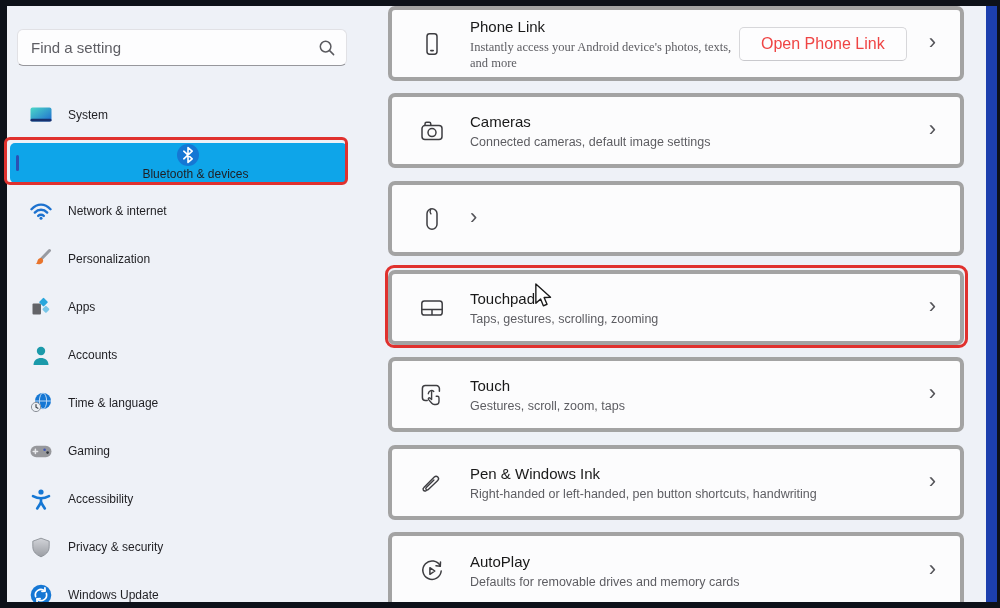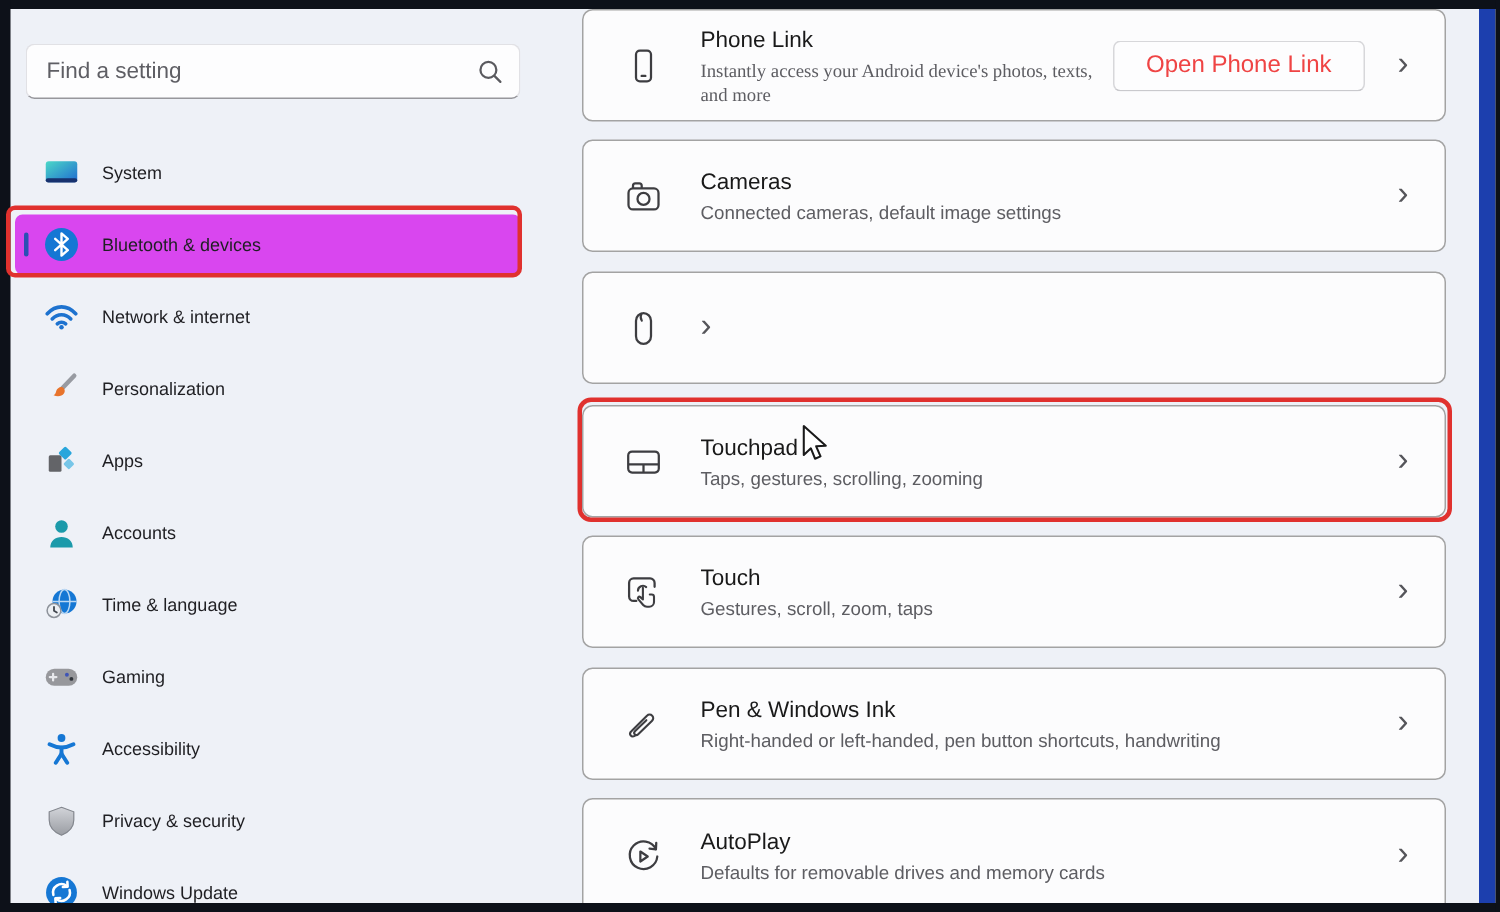--- a/index.html
+++ b/index.html
@@ -17,28 +17,28 @@
   .search-wrap{position:absolute;left:17px;top:29px;width:330px;height:37px;z-index:5;}
   .search-wrap input{box-sizing:border-box;width:100%;height:100%;border:1px solid #e1e1e5;
      border-bottom-color:#97979c;border-radius:6px;background:#fdfdfe;padding:0 38px 0 13px;
      font-family:"Liberation Sans",sans-serif;font-size:15px;color:#0f172a;outline:none;}
   .search-wrap input::placeholder{color:#5e5e64;opacity:1;}
   .search-icon{position:absolute;right:11px;top:10px;width:18px;height:18px;}
 
   
   .nav-item{position:absolute;left:10px;width:337px;height:40px;display:flex;align-items:center;
      padding-left:19px;box-sizing:border-box;border-radius:5px;cursor:default;z-index:5;}
-  .nav-item.selected{background:#d946ef;}
+  .nav-item.selected{background:#0ea5e9;flex-direction:column;}
   .nav-pill{position:absolute;left:6px;top:12px;width:3px;height:16px;border-radius:2px;background:#2b50b4;}
   .nav-icon{width:24px;height:24px;display:flex;align-items:center;justify-content:center;flex:0 0 24px;}
   .nav-label{margin-left:15px;font-size:12px;color:#1f1f23;white-space:nowrap;}
 
   
   .card{position:absolute;left:388px;width:576px;box-sizing:border-box;background:#fcfcfd;
-     border:1px solid #a3a3a3;border-radius:7px;display:flex;align-items:center;
+     border:4px solid #a3a3a3;border-radius:7px;display:flex;align-items:center;
      padding:0 24px 0 27px;z-index:5;}
   .card-icon{width:26px;height:26px;flex:0 0 26px;margin-right:25px;display:flex;align-items:center;justify-content:center;}
   .card-text{flex:1;min-width:0;}
   .card-text.narrow .card-sub{max-width:262px;font-family:Liberation Serif, serif;}
   .card-title{font-size:15px;color:#191919;line-height:19px;}
   .card-sub{font-size:12.5px;color:#5d5d62;line-height:16px;margin-top:3px;}
   .card-btn{flex:0 0 auto;height:34px;padding:0 21px;margin-right:22px;background:#fdfdfe;
      border:1px solid #d7d7da;border-bottom-color:#c9c9cd;border-radius:5px;
      font-family:Liberation Sans, sans-serif;font-size:16px;color:#ef4444;cursor:pointer;}
   .chev{flex:0 0 auto;font-size:22px;color:#55555a;line-height:22px;transform:translateY(-2px);}

